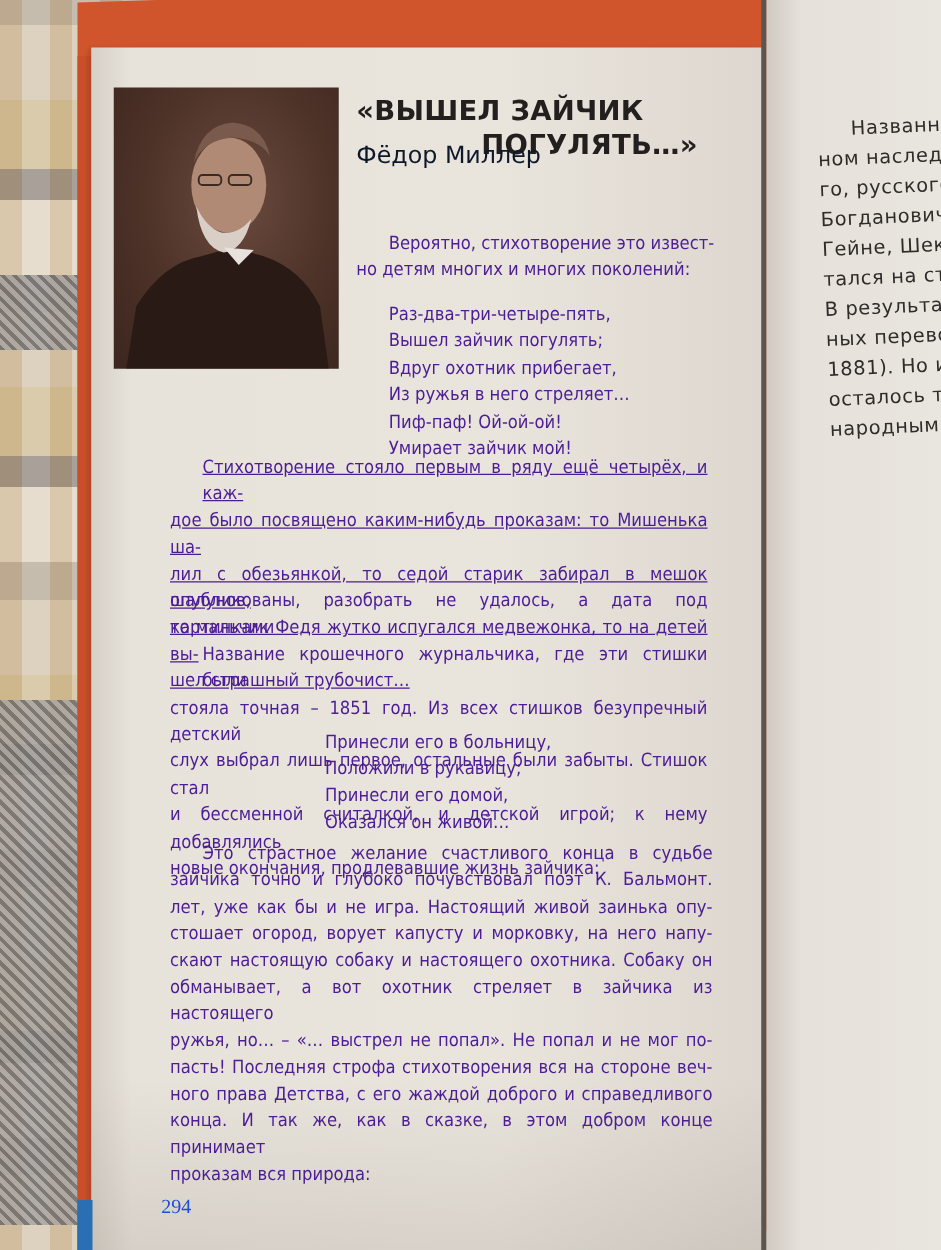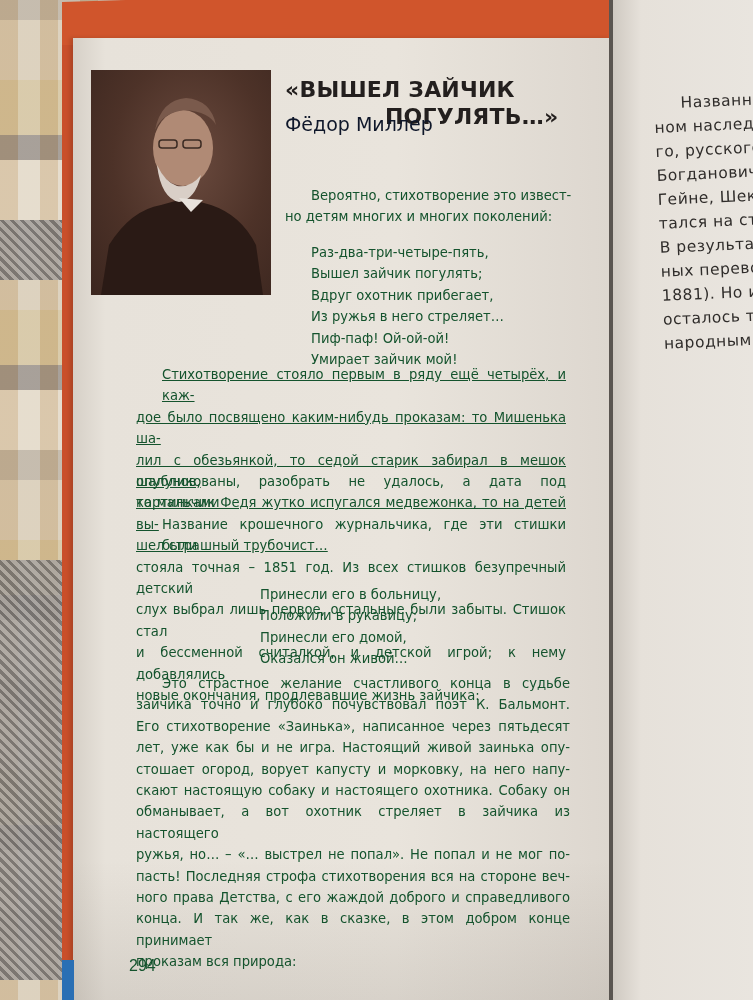--- a/index.html
+++ b/index.html
@@ -70,30 +70,30 @@
     font-family: "DejaVu Sans", sans-serif; font-weight: bold;
     font-size: 22px; line-height: 27px; color: #231f1e; letter-spacing: 0.2px; margin-top: 14px;
   }
   .title .l2 { display: block; padding-left: 100px; }
   .author {
     position: absolute; left: 285px; top: 113px;
     font-weight: normal; font-size: 19px; color: #0f172a;
   }
   
   .text {
-    position: absolute; color: #14532d; font-size: 14.6px; line-height: 21.4px;
+    position: absolute; color: #4c1d95; font-size: 14.6px; line-height: 21.4px;
     font-family: "DejaVu Sans Condensed", "DejaVu Sans", sans-serif;
   }
   .para { text-align: justify; margin: 0; }
   .para .ln { display: block; text-align-last: justify; }
   .para .ln.last { text-align-last: left; }
   .verse .ln { display: block; }
   .pagenum {
-    position: absolute; left: 129px; top: 957px; font-size: 16px; color: #14532d;
-    font-family: Liberation Sans, sans-serif;
+    position: absolute; left: 129px; top: 957px; font-size: 16px; color: #1d4ed8;
+    font-family: Liberation Serif, serif;
   }
   .blue-tab {
     position: absolute; left: 62px; top: 960px; width: 12px; height: 40px;
     background: #2a6fb4;
   }
 </style>
 </head>
 <body>
 
 <div class="carpet"></div>
@@ -175,21 +175,20 @@
 <div class="text verse" style="left:260px; top:583px;">
   <span class="ln">Принесли его в больницу,</span>
   <span class="ln">Положили в рукавицу;</span>
   <span class="ln">Принесли его домой,</span>
   <span class="ln">Оказался он живой…</span>
 </div>
 
 <div class="text para" style="left:136px; top:672px; width:434px;">
   <span class="ln" style="padding-left:26px">Это страстное желание счастливого конца в судьбе</span>
   <span class="ln">зайчика точно и глубоко почувствовал поэт К. Бальмонт.</span>
-  <span class="ln">Его стихотворение «Заинька», написанное через пятьдесят</span>
   <span class="ln">лет, уже как бы и не игра. Настоящий живой заинька опу-</span>
   <span class="ln">стошает огород, ворует капусту и морковку, на него напу-</span>
   <span class="ln">скают настоящую собаку и настоящего охотника. Собаку он</span>
   <span class="ln">обманывает, а вот охотник стреляет в зайчика из настоящего</span>
   <span class="ln">ружья, но… – «… выстрел не попал». Не попал и не мог по-</span>
   <span class="ln">пасть! Последняя строфа стихотворения вся на стороне веч-</span>
   <span class="ln">ного права Детства, с его жаждой доброго и справедливого</span>
   <span class="ln">конца. И так же, как в сказке, в этом добром конце принимает</span>
   <span class="ln last">проказам вся природа:</span>
 </div>

